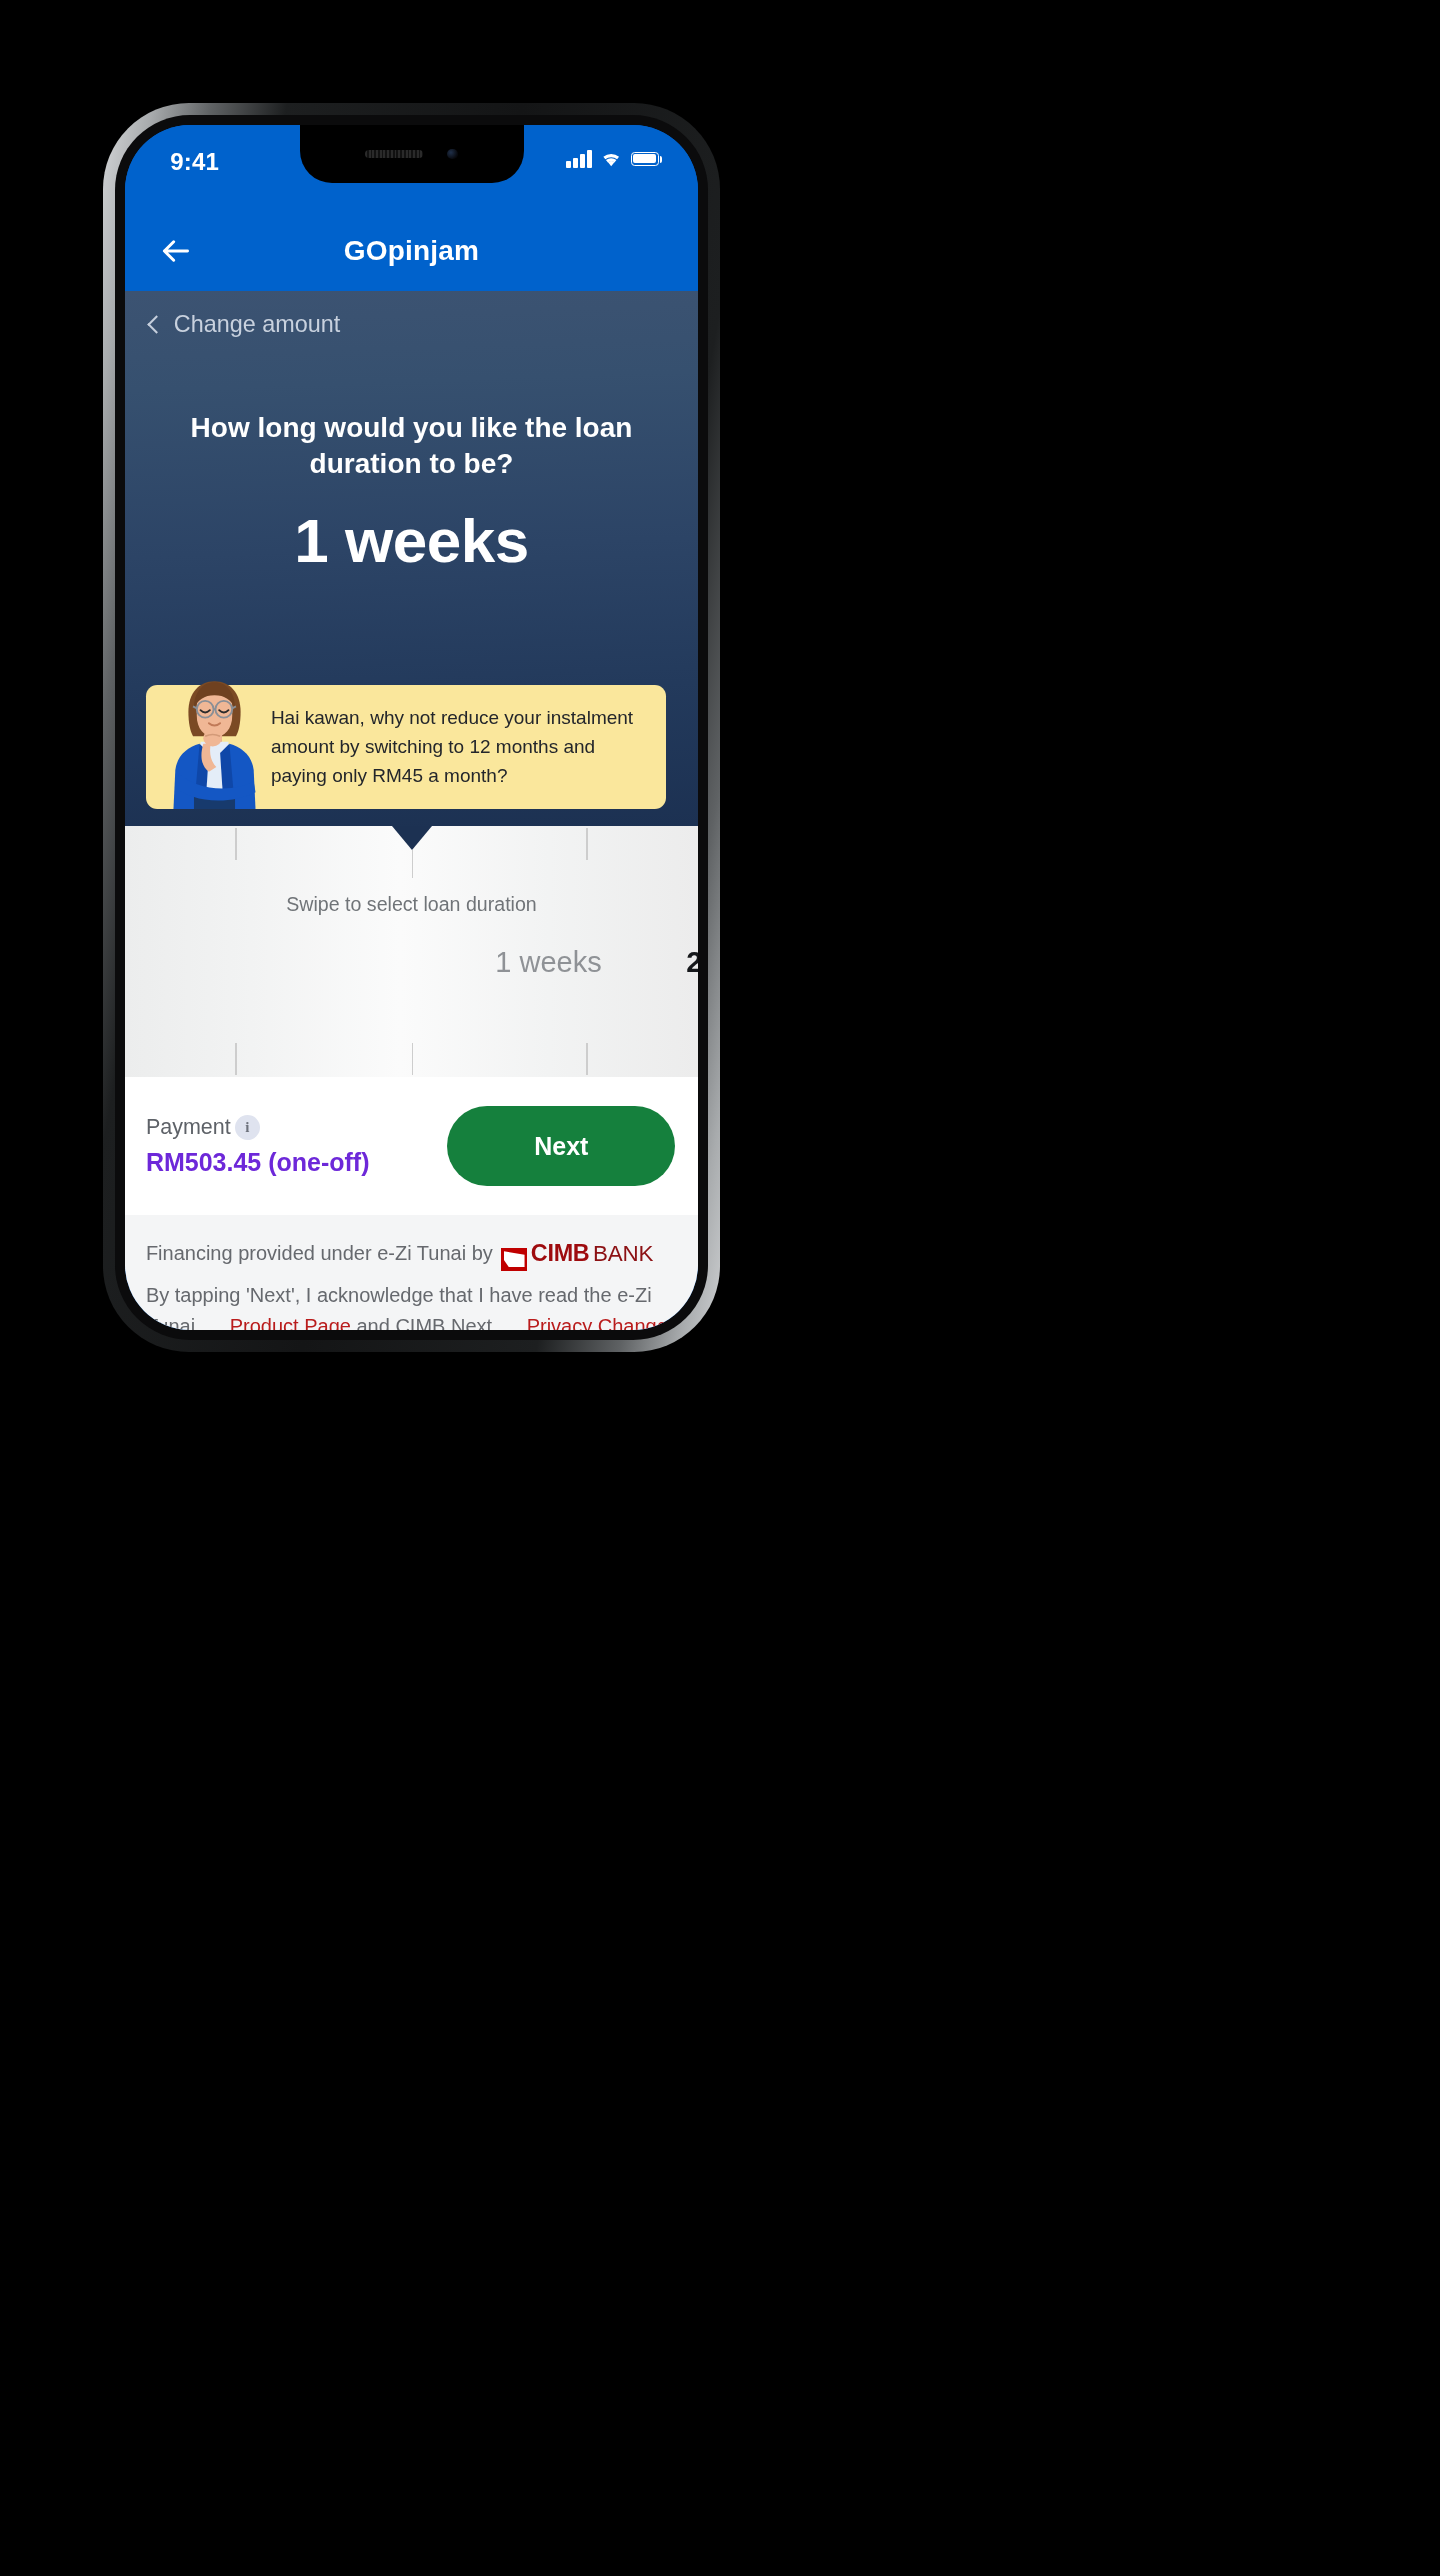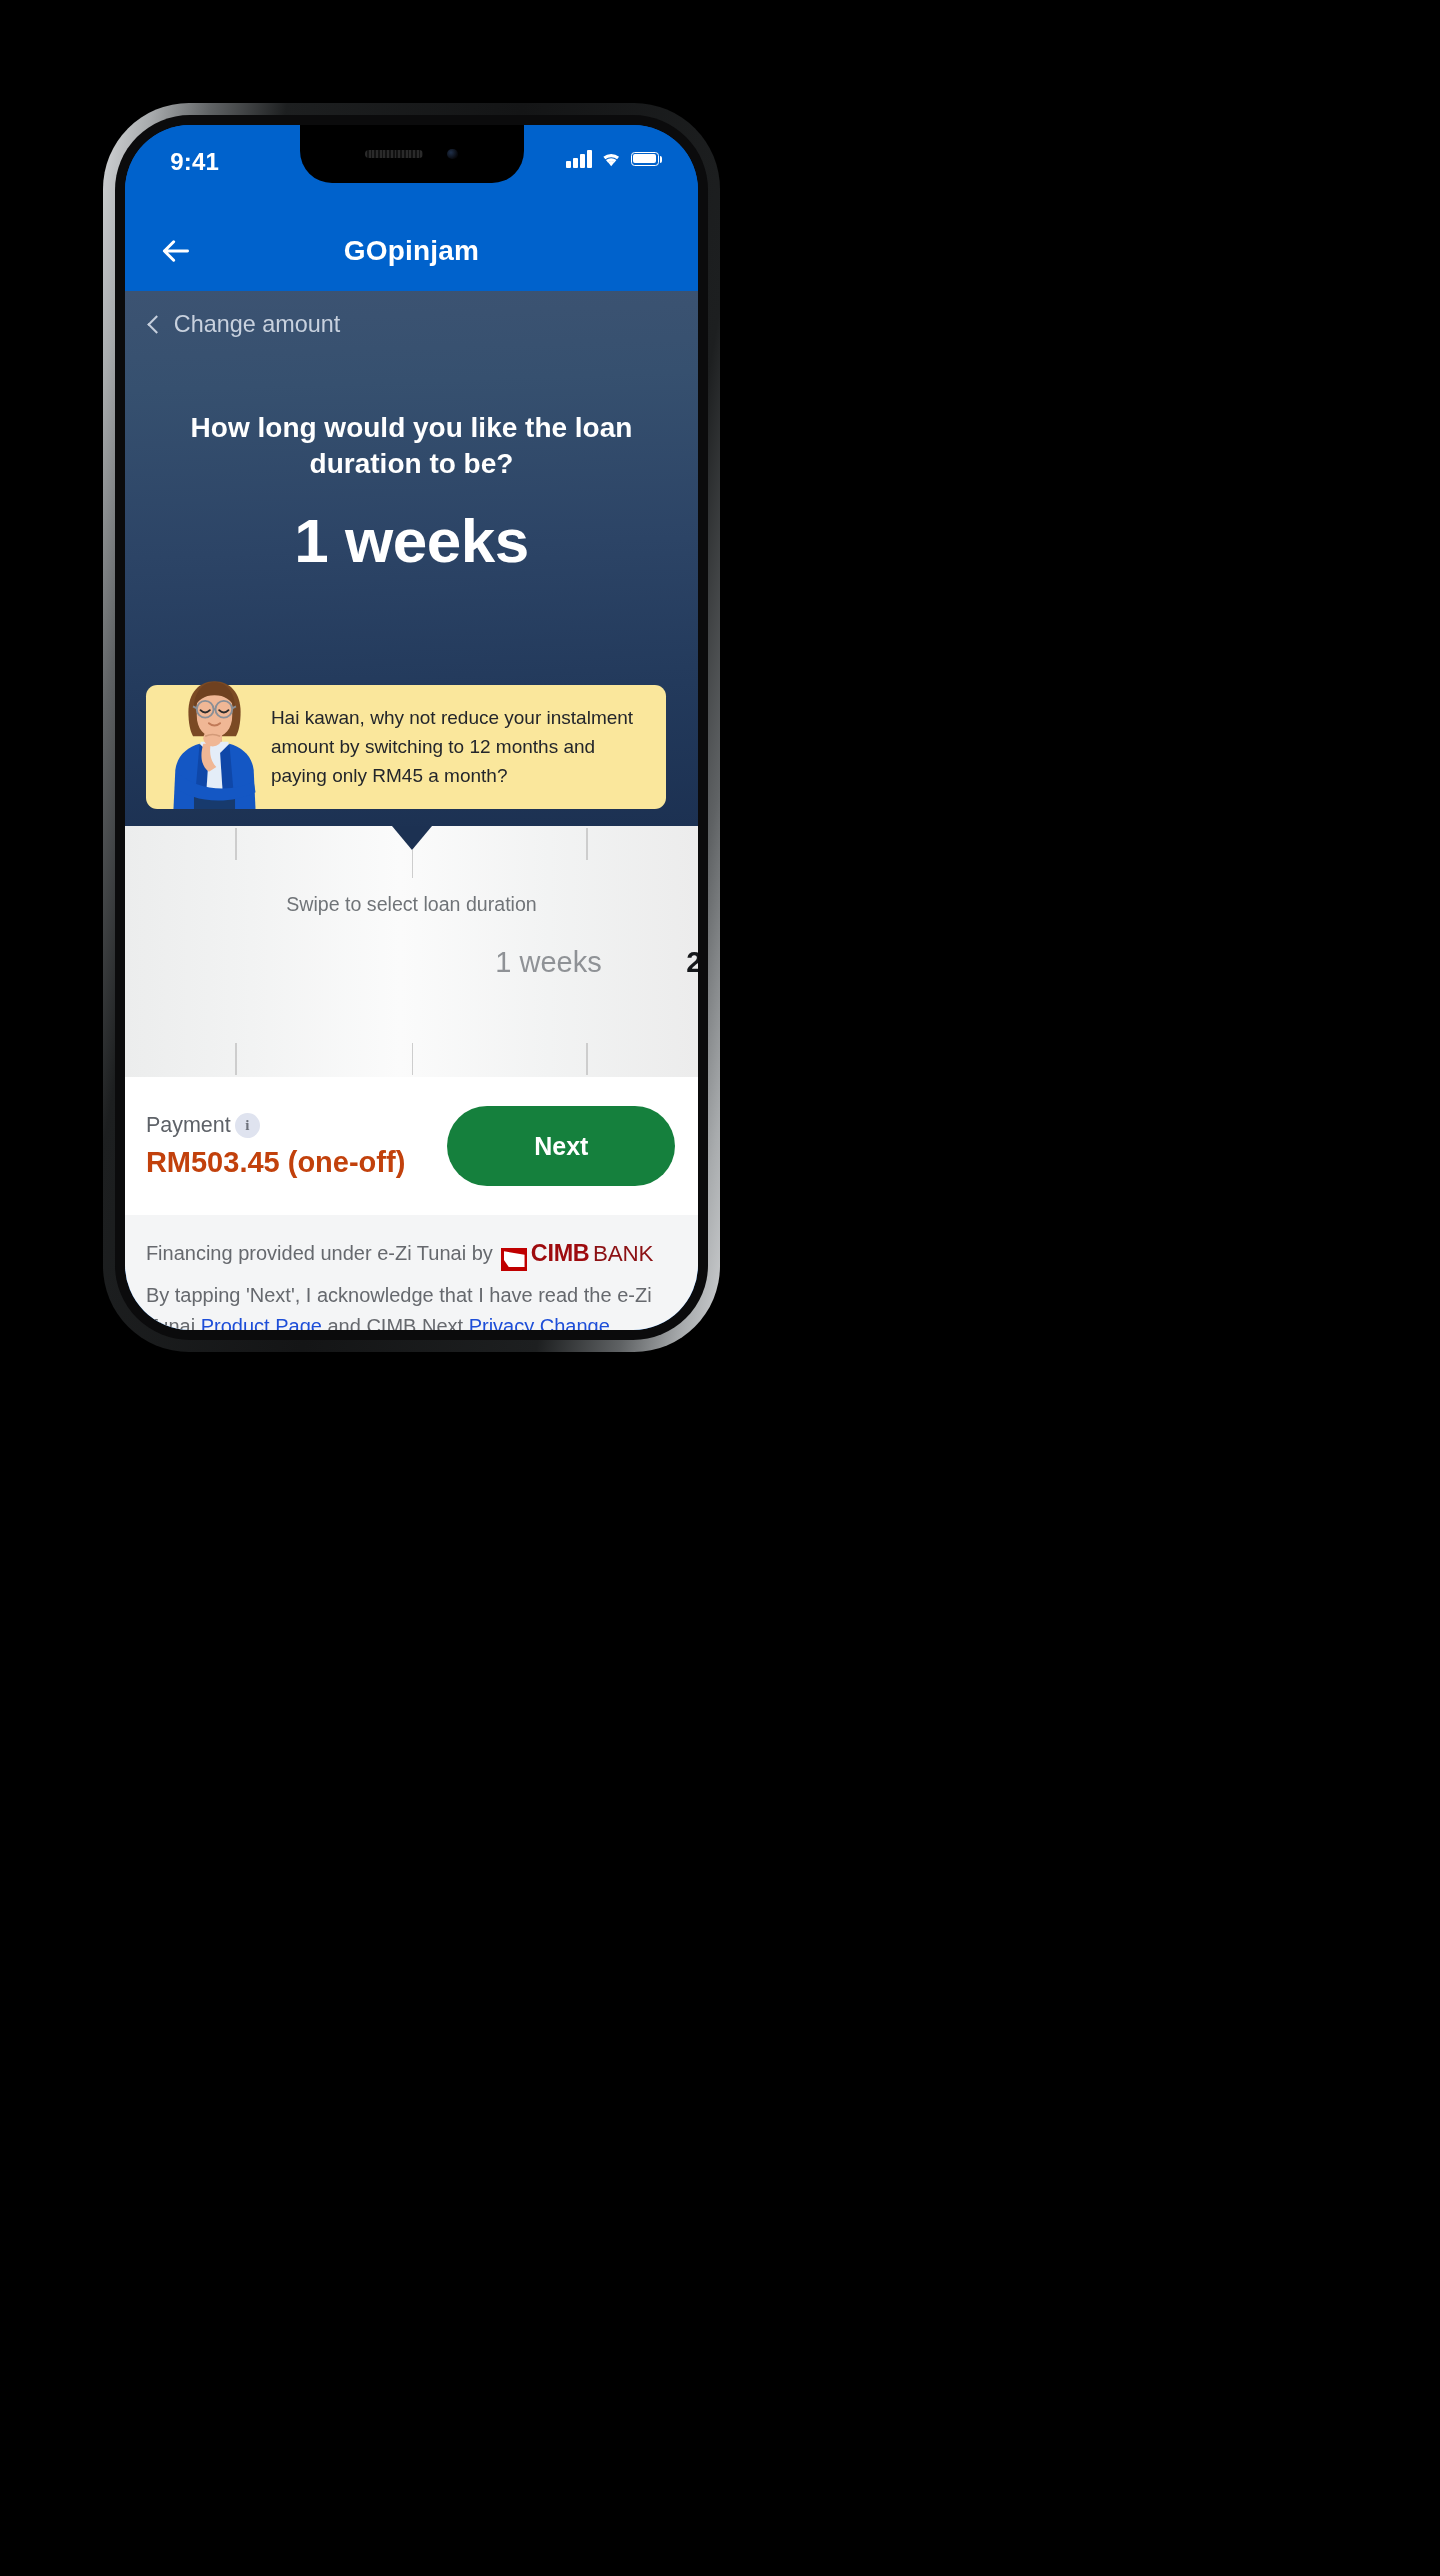--- a/index.html
+++ b/index.html
@@ -180,21 +180,21 @@
   }
   .pay-left{ display:flex; flex-direction:column; gap:8.4px; }
   .pay-label-row{ display:flex; align-items:center; gap:4px; }
   .pay-label{ color:#5e6268; font-size:21.5px; }
   .info-icon{
     width:25px; height:25px; border-radius:50%; background:#dfe3ef;
     color:#6d727c; font-size:15px; font-weight:700;
     display:flex; align-items:center; justify-content:center;
     font-family:"Liberation Serif", serif; cursor:pointer;
   }
-  .pay-amount{ color:#c2410c; font-size:29px; font-weight:700; }
+  .pay-amount{ color:#6d28d9; font-size:25px; font-weight:700; }
   .next-btn{
     width:228px; height:80px; border-radius:41px;
     background:#15803d; border:none; color:#fff;
     font-size:25px; font-weight:700; cursor:pointer;
     font-family:"Liberation Sans", sans-serif;
   }
 
   
   .footer{
     flex:1 1 auto; background:#f4f5f6;
@@ -213,21 +213,21 @@
   .cimb-mark::after{
     content:""; position:absolute; left:2.8px; top:3.7px; width:20.6px; height:16px;
     background:#fff;
     clip-path:polygon(0% 0%, 100% 22%, 100% 100%, 24% 100%, 0% 55%);
   }
   .cimb-bold{ color:#9e0b0e; font-size:23.4px; font-weight:700; letter-spacing:-0.3px; }
   .cimb-thin{ color:#8c1114; font-size:22.4px; font-weight:400; letter-spacing:-0.2px; }
   .legal{
     color:#66696e; font-size:20px; line-height:1.52;
   }
-  .legal a{ color:#1d4ed8; text-decoration:none; cursor:pointer; }
+  .legal a{ color:#b91c1c; text-decoration:none; cursor:pointer;margin-left:29px; }
 </style>
 </head>
 <body>
 
 <div id="stage">
   <div class="phone">
     <div class="btn-hw btn-mute"></div>
     <div class="btn-hw btn-volup"></div>
     <div class="btn-hw btn-voldn"></div>
     <div class="btn-hw btn-power"></div>

